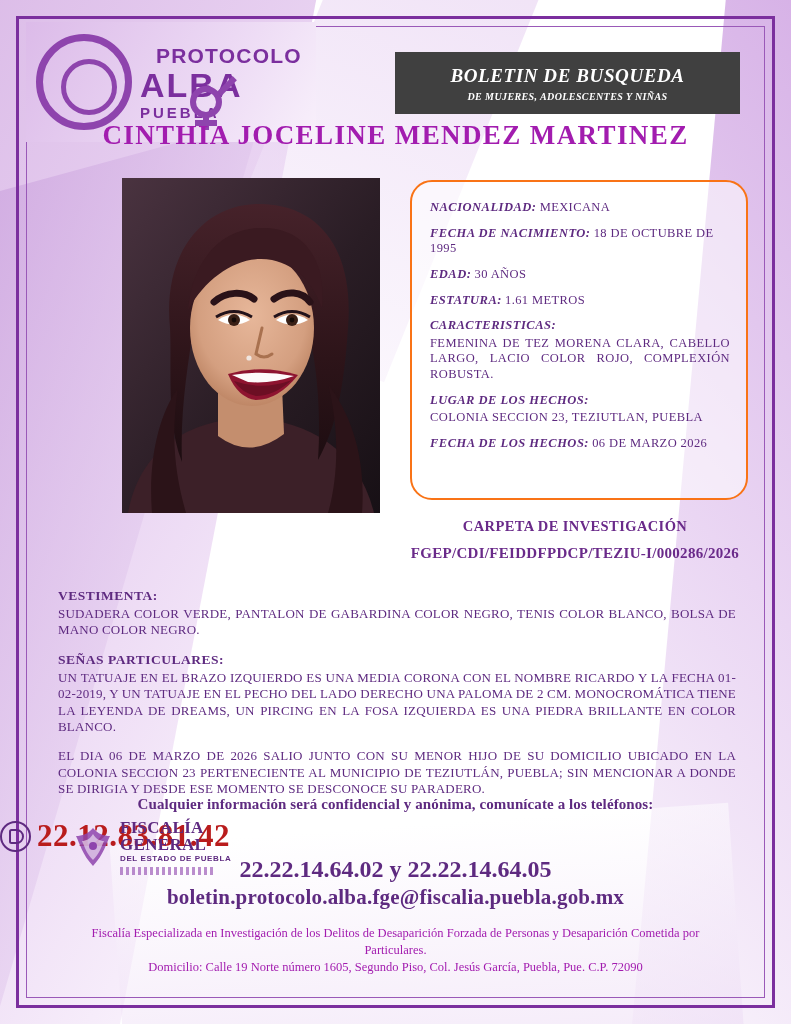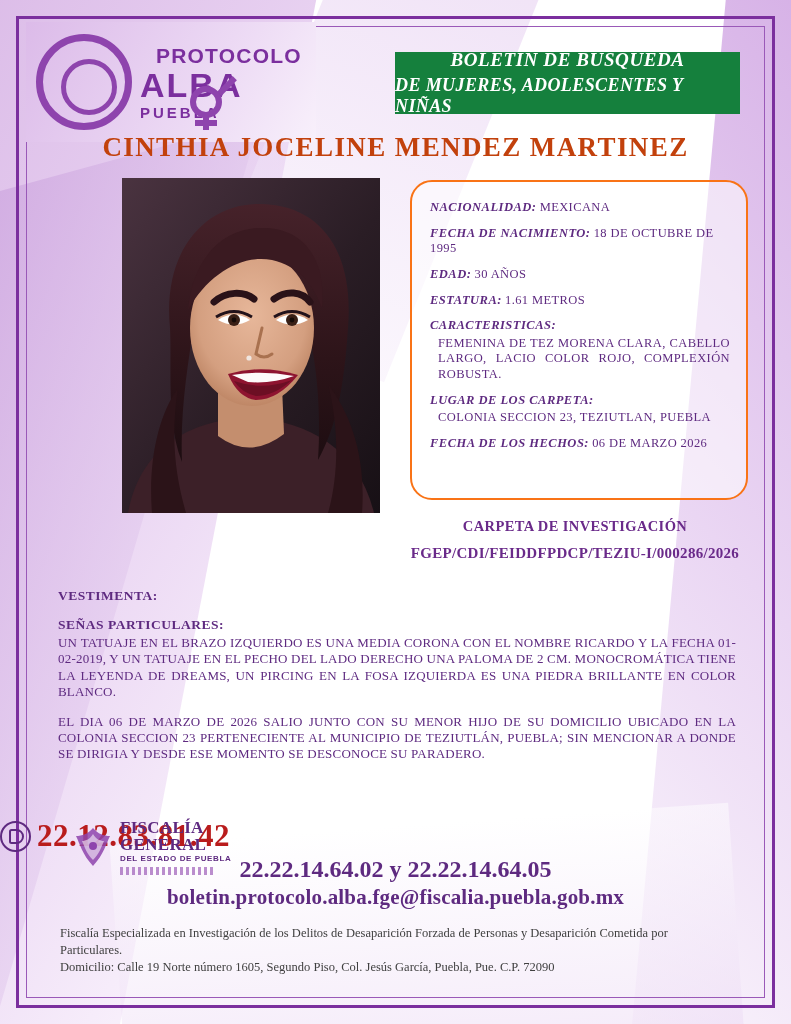--- a/index.html
+++ b/index.html
@@ -223,53 +223,53 @@
     transform: rotate(-45deg);
   }
 
   
   .banner {
     position: absolute;
     left: 395px;
     top: 52px;
     width: 345px;
     height: 62px;
-    background: #15803d;
+    background: #404040;
     color: #ffffff;
     display: flex;
     flex-direction: column;
     align-items: center;
     justify-content: center;
-    text-align: left;
+    text-align: right;
   }
   .banner .t1 {
     font-size: 19px;
     font-weight: bold;
     font-style: italic;
     letter-spacing: .6px;
   }
   .banner .t2 {
-    font-size: 18px;
+    font-size: 10px;
     font-weight: bold;
     font-style: italic;
     letter-spacing: .4px;
     margin-top: 4px;
   }
 
   
   .person-name {
     position: absolute;
     left: 0;
     right: 0;
-    top: 132px;
+    top: 120px;
     text-align: center;
     font-size: 27px;
     font-weight: bold;
     letter-spacing: 1.4px;
-    color: #c2410c;
+    color: #a21caf;
   }
 
   
   .photo {
     position: absolute;
     left: 122px;
     top: 178px;
     width: 258px;
     height: 335px;
     overflow: hidden;
@@ -301,21 +301,20 @@
     font-weight: bold;
     letter-spacing: .5px;
   }
   .row .val {
     letter-spacing: .4px;
   }
   .row.block .val {
     display: block;
     margin-top: 2px;
     text-align: justify;
-    margin-left: 8px;
   }
 
   
   .carpeta {
     position: absolute;
     left: 395px;
     top: 518px;
     width: 360px;
     text-align: center;
   }
@@ -462,24 +461,24 @@
     background: repeating-linear-gradient(90deg, #8e44ad 0 3px, transparent 3px 6px);
     opacity: .6;
   }
 
   
   .footer {
     position: absolute;
     left: 60px;
     right: 60px;
     top: 925px;
-    text-align: left;
+    text-align: center;
     font-size: 12.5px;
     line-height: 1.35;
-    color: #404040;
+    color: #a21caf;
   }
 </style>
 </head>
 <body>
 
 <div class="bg-wrap">
   <div class="bg-tri-left"></div>
   <div class="bg-tri-left2"></div>
   <div class="bg-band-top"></div>
   <div class="bg-tri-right"></div>
@@ -587,47 +586,49 @@
     </div>
     <div class="row">
       <span class="lbl">ESTATURA:</span>
       <span class="val">1.61 METROS</span>
     </div>
     <div class="row block">
       <span class="lbl">CARACTERISTICAS:</span>
       <span class="val">FEMENINA DE TEZ MORENA CLARA, CABELLO LARGO, LACIO COLOR ROJO, COMPLEXIÓN ROBUSTA.</span>
     </div>
     <div class="row block">
-      <span class="lbl">LUGAR DE LOS CARPETA:</span>
+      <span class="lbl">LUGAR DE LOS HECHOS:</span>
       <span class="val">COLONIA SECCION 23, TEZIUTLAN, PUEBLA</span>
     </div>
     <div class="row">
       <span class="lbl">FECHA DE LOS HECHOS:</span>
       <span class="val">06 DE MARZO 2026</span>
     </div>
   </div>
 
   <div class="carpeta">
     <div class="c1">CARPETA DE INVESTIGACIÓN</div>
     <div class="c2">FGEP/CDI/FEIDDFPDCP/TEZIU-I/000286/2026</div>
   </div>
 
   <div class="sections">
     <div class="sec">
       <h3>VESTIMENTA:</h3>
+      <p>SUDADERA COLOR VERDE, PANTALON DE GABARDINA COLOR NEGRO, TENIS COLOR BLANCO, BOLSA DE MANO COLOR NEGRO.</p>
     </div>
     <div class="sec">
       <h3>SEÑAS PARTICULARES:</h3>
       <p>UN TATUAJE EN EL BRAZO IZQUIERDO ES UNA MEDIA CORONA CON EL NOMBRE RICARDO Y LA FECHA 01-02-2019, Y UN TATUAJE EN EL PECHO DEL LADO DERECHO UNA PALOMA DE 2 CM. MONOCROMÁTICA TIENE LA LEYENDA DE DREAMS, UN PIRCING EN LA FOSA IZQUIERDA ES UNA PIEDRA BRILLANTE EN COLOR BLANCO.</p>
     </div>
     <div class="sec">
       <p>EL DIA 06 DE MARZO DE 2026 SALIO JUNTO CON SU MENOR HIJO DE SU DOMICILIO UBICADO EN LA COLONIA SECCION 23 PERTENECIENTE AL MUNICIPIO DE TEZIUTLÁN, PUEBLA; SIN MENCIONAR A DONDE SE DIRIGIA Y DESDE ESE MOMENTO SE DESCONOCE SU PARADERO.</p>
     </div>
   </div>
 
+  <div class="contact-line">Cualquier información será confidencial y anónima, comunícate a los teléfonos:</div>
 
   <div class="phone-main">
     <span class="wa"></span>
     <span>22.12.83.81.42</span>
   </div>
 
   <div class="phones-2">22.22.14.64.02 y 22.22.14.64.05</div>
   <div class="email">boletin.protocolo.alba.fge@fiscalia.puebla.gob.mx</div>
 
   <div class="fiscalia">

